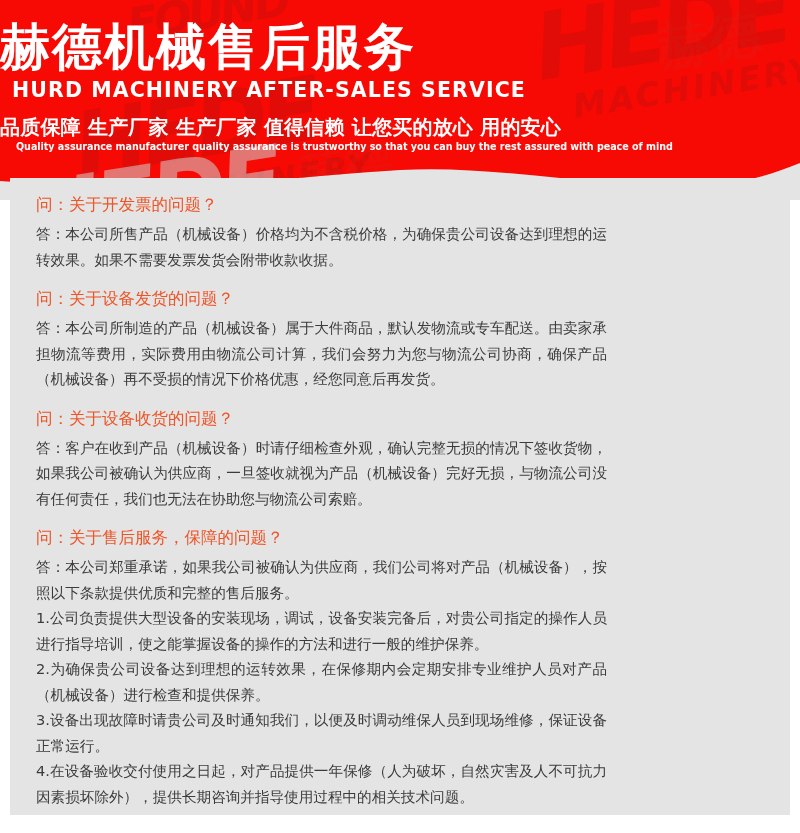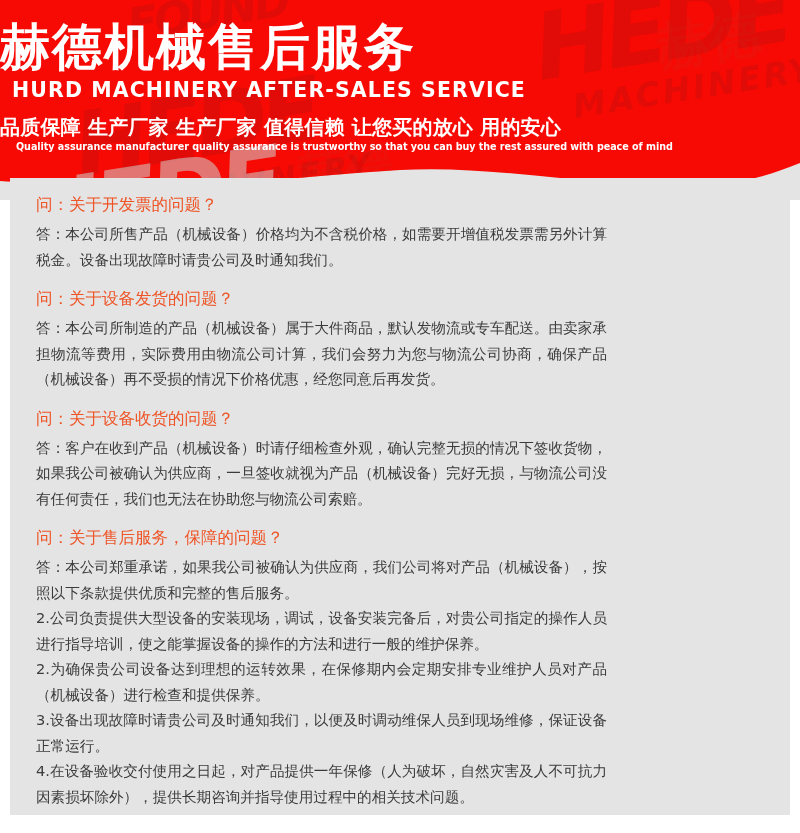--- a/index.html
+++ b/index.html
@@ -222,21 +222,21 @@
   </svg>
 
   <div class="panel-content">
 
     <div class="sp-2"></div>
 
     <div class="qa-block">
       <div class="q-line">问：关于开发票的问题？</div>
       <div class="sp-1"></div>
       <div class="a-body">
-        <p>答：本公司所售产品（机械设备）价格均为不含税价格，如需要开增值税发票需另外计算税金。设备出现故障时请贵公司及时通知我们。</p>
+        <p>答：本公司所售产品（机械设备）价格均为不含税价格，为确保贵公司设备达到理想的运转效果。如果不需要发票发货会附带收款收据。</p>
       </div>
     </div>
 
     <div class="sp-2"></div>
 
     <div class="qa-block">
       <div class="q-line">问：关于设备发货的问题？</div>
       <div class="sp-1"></div>
       <div class="a-body">
         <p>答：本公司所制造的产品（机械设备）属于大件商品，默认发物流或专车配送。由卖家承担物流等费用，实际费用由物流公司计算，我们会努力为您与物流公司协商，确保产品（机械设备）再不受损的情况下价格优惠，经您同意后再发货。</p>
@@ -253,21 +253,21 @@
       </div>
     </div>
 
     <div class="sp-2"></div>
 
     <div class="qa-block">
       <div class="q-line">问：关于售后服务，保障的问题？</div>
       <div class="sp-1"></div>
       <div class="a-body">
         <p>答：本公司郑重承诺，如果我公司被确认为供应商，我们公司将对产品（机械设备），按照以下条款提供优质和完整的售后服务。</p>
-        <p>2.公司负责提供大型设备的安装现场，调试，设备安装完备后，对贵公司指定的操作人员进行指导培训，使之能掌握设备的操作的方法和进行一般的维护保养。</p>
+        <p>1.公司负责提供大型设备的安装现场，调试，设备安装完备后，对贵公司指定的操作人员进行指导培训，使之能掌握设备的操作的方法和进行一般的维护保养。</p>
         <p>2.为确保贵公司设备达到理想的运转效果，在保修期内会定期安排专业维护人员对产品（机械设备）进行检查和提供保养。</p>
         <p>3.设备出现故障时请贵公司及时通知我们，以便及时调动维保人员到现场维修，保证设备正常运行。</p>
         <p>4.在设备验收交付使用之日起，对产品提供一年保修（人为破坏，自然灾害及人不可抗力因素损坏除外），提供长期咨询并指导使用过程中的相关技术问题。</p>
       </div>
     </div>
 
   </div>
 
 </div>
 

